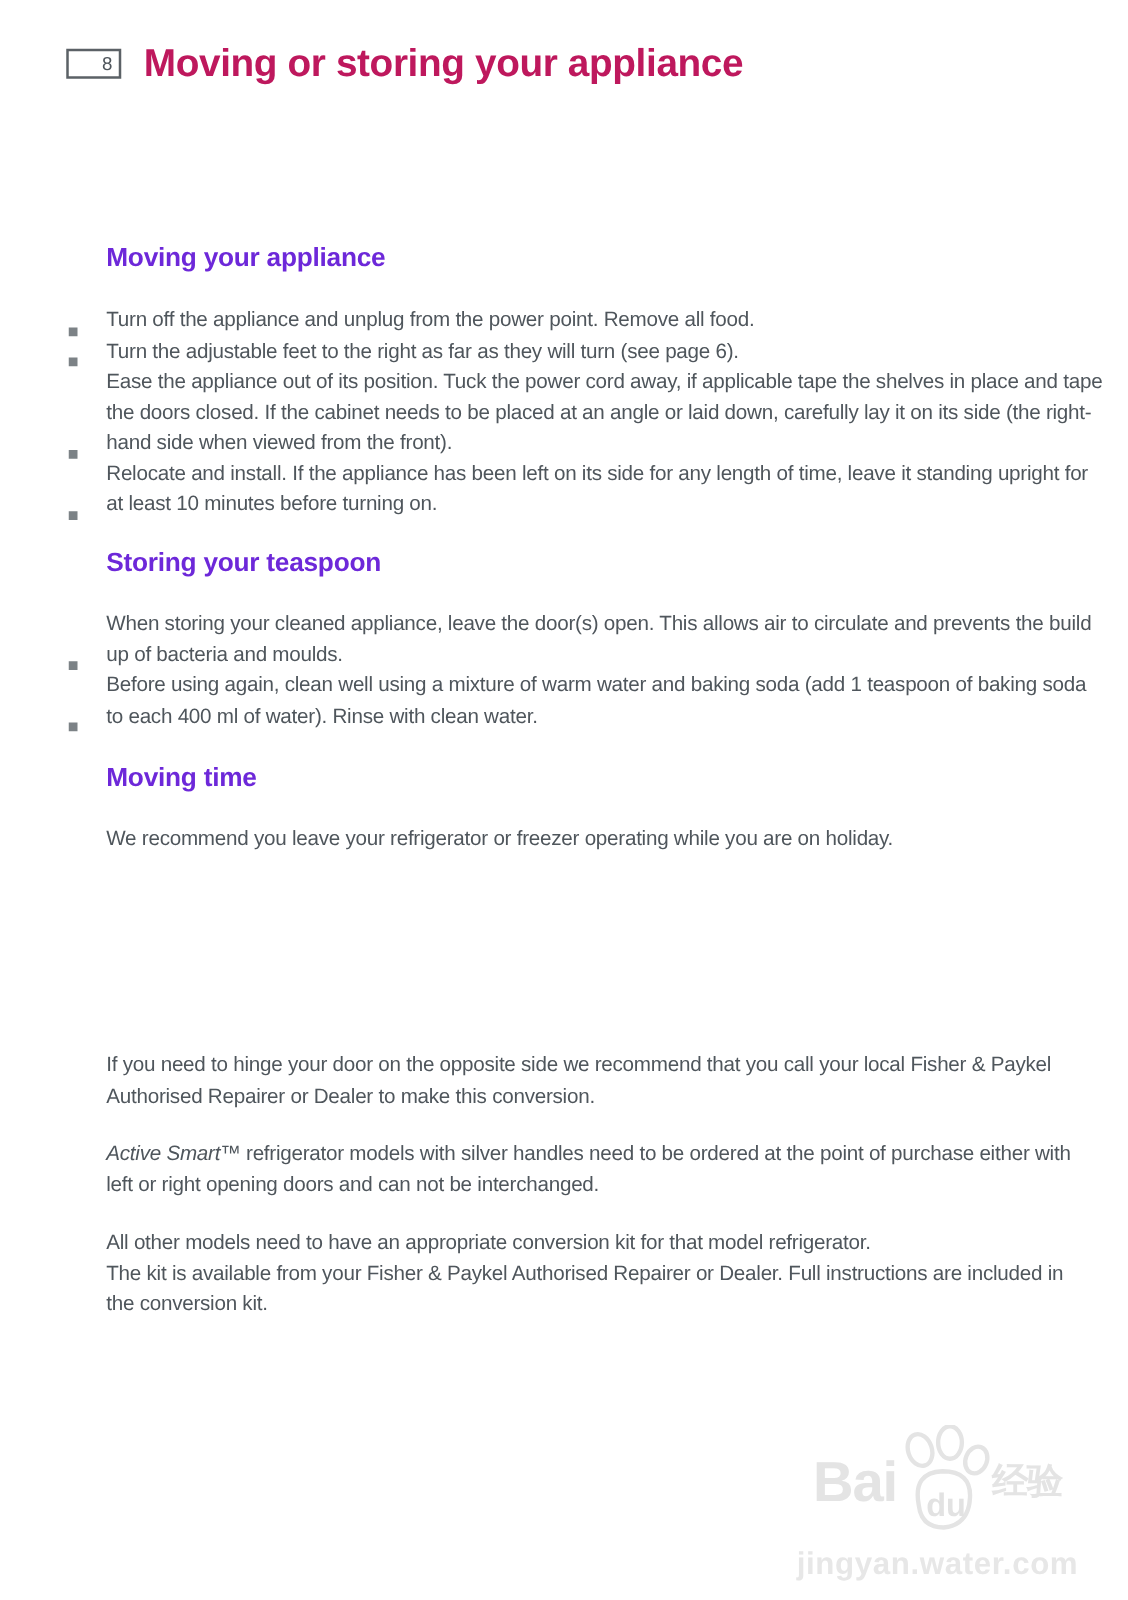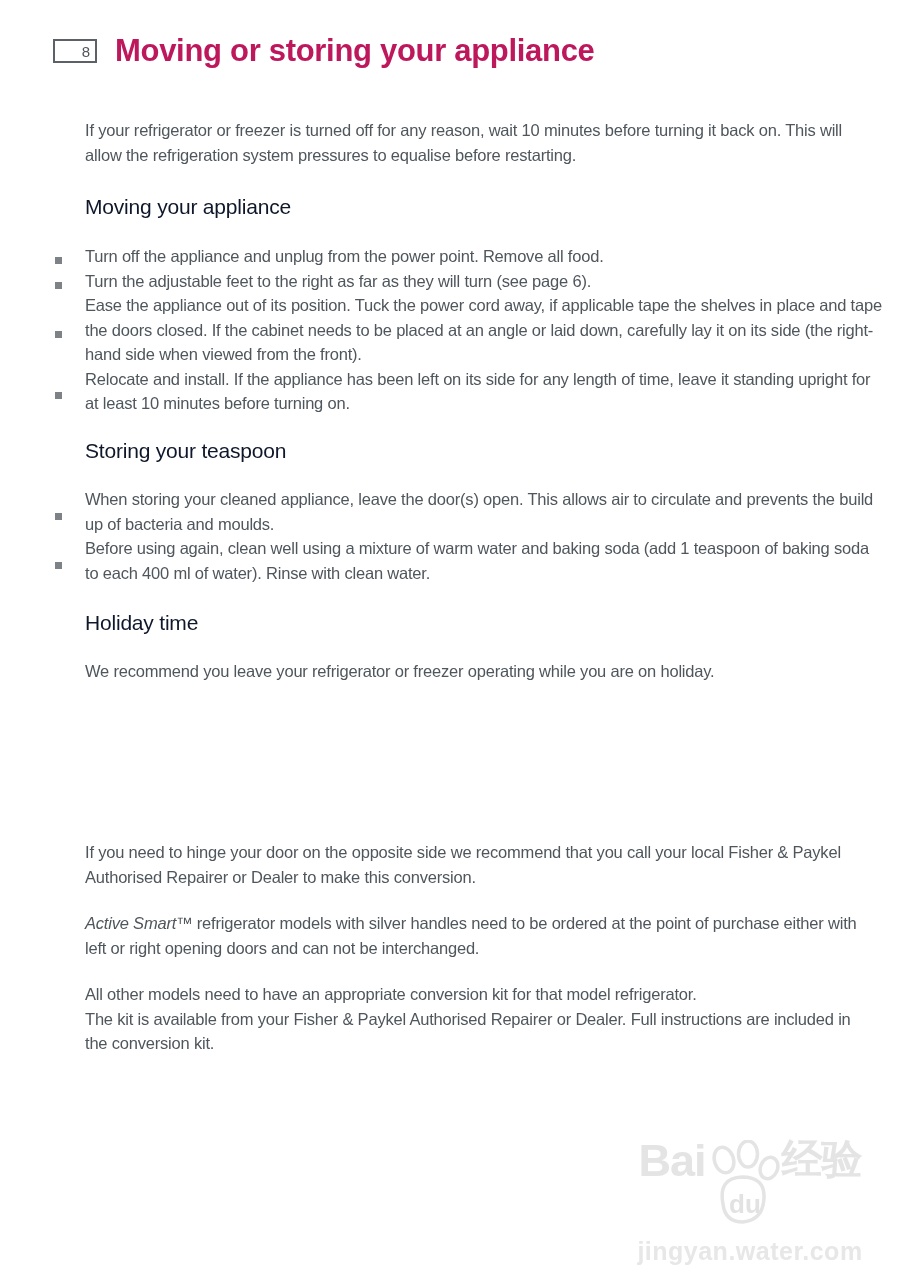--- a/index.html
+++ b/index.html
@@ -35,29 +35,29 @@
 
   
   .para {
     left: 85px; width: 790px;
     font-size: 16.5px; line-height: 24.5px;
     letter-spacing: -0.2px;
     color: #4f565c;
   }
   .sub-heading {
     left: 85px;
-    font-size: 21px; font-weight: 400;
-    color: #0f172a;
+    font-size: 21px; font-weight: 700;
+    color: #6d28d9;
     letter-spacing: -0.2px;
     line-height: 1.1;
   }
 
   
   .bullet-list { left: 55px; width: 830px; list-style: none; padding: 0; }
-  .bullet-item { display: flex; align-items: center; }
+  .bullet-item { display: flex; align-items: flex-end; }
   .bullet-square {
     flex: 0 0 7px;
     width: 7px; height: 7px;
     background: #7c8286;
     margin-top: 9px;
     margin-right: 23px;
   }
   .bullet-text {
     font-size: 16.5px; line-height: 24.5px;
     letter-spacing: -0.2px;
@@ -65,48 +65,47 @@
   }
 
   .italic-lead { font-style: italic; }
 
   
   .watermark {
     top: 1140px; left: 630px; width: 240px;
     text-align: center;
     user-select: none;
   }
-  .wm-row { display: flex; align-items: flex-start; justify-content: center; }
+  .wm-row { display: flex; align-items: center; justify-content: center; }
   .wm-bai, .wm-cn {
     font-size: 45px; font-weight: 700;
     color: #e4e4e4; line-height: 0.95;
     letter-spacing: -1px;
   }
-  .wm-cn { font-size: 41px; margin-left: 2px; }
+  .wm-cn { font-size: 29px; margin-left: 2px; }
   .wm-paw { margin: 0 -3px; display: block; }
   .wm-url {
     margin-top: 5px;
     font-size: 25px; font-weight: 700;
     color: #e7e7e7; letter-spacing: 0.5px;
     white-space: nowrap;
   }
 </style>
 </head>
 <body>
 
 <div class="page">
 
   <div class="abs header">
     <div class="page-num-box">
       <span>8</span>
     </div>
     <h1 class="big-title" style="margin:0">Moving or storing your appliance</h1>
   </div>
 
-  <p class="abs para" style="top:118px">If your refrigerator or freezer is turned off for any reason, wait 10 minutes before turning it back on. This will allow the refrigeration system pressures to equalise before restarting.</p>
 
   <h2 class="abs sub-heading" style="top:195px">Moving your appliance</h2>
   <ul class="abs bullet-list" style="top:244px">
     <li class="bullet-item">
       <span class="bullet-square"></span>
       <span class="bullet-text">Turn off the appliance and unplug from the power point. Remove all food.</span>
     </li>
     <li class="bullet-item">
       <span class="bullet-square"></span>
       <span class="bullet-text">Turn the adjustable feet to the right as far as they will turn (see page 6).</span>
@@ -126,21 +125,21 @@
     <li class="bullet-item">
       <span class="bullet-square"></span>
       <span class="bullet-text">When storing your cleaned appliance, leave the door(s) open. This allows air to circulate and prevents the build up of bacteria and moulds.</span>
     </li>
     <li class="bullet-item">
       <span class="bullet-square"></span>
       <span class="bullet-text">Before using again, clean well using a mixture of warm water and baking soda (add 1 teaspoon of baking soda to each 400 ml of water). Rinse with clean water.</span>
     </li>
   </ul>
 
-  <h2 class="abs sub-heading" style="top:611px">Holiday time</h2>
+  <h2 class="abs sub-heading" style="top:611px">Moving time</h2>
   <p class="abs para" style="top:659px">We recommend you leave your refrigerator or freezer operating while you are on holiday.</p>
 
   <p class="abs para" style="top:911px">
     <span class="italic-lead">Active Smart™</span><span> refrigerator models with silver handles need to be ordered at the point of purchase either with left or right opening doors and can not be interchanged.</span>
   </p>
   <p class="abs para" style="top:840px">If you need to hinge your door on the opposite side we recommend that you call your local Fisher &amp; Paykel Authorised Repairer or Dealer to make this conversion.</p>
   <p class="abs para" style="top:982px">
     <span>All other models need to have an appropriate conversion kit for that model refrigerator.</span><br>
     <span>The kit is available from your Fisher &amp; Paykel Authorised Repairer or Dealer. Full instructions are included in the conversion kit.</span>
   </p>

